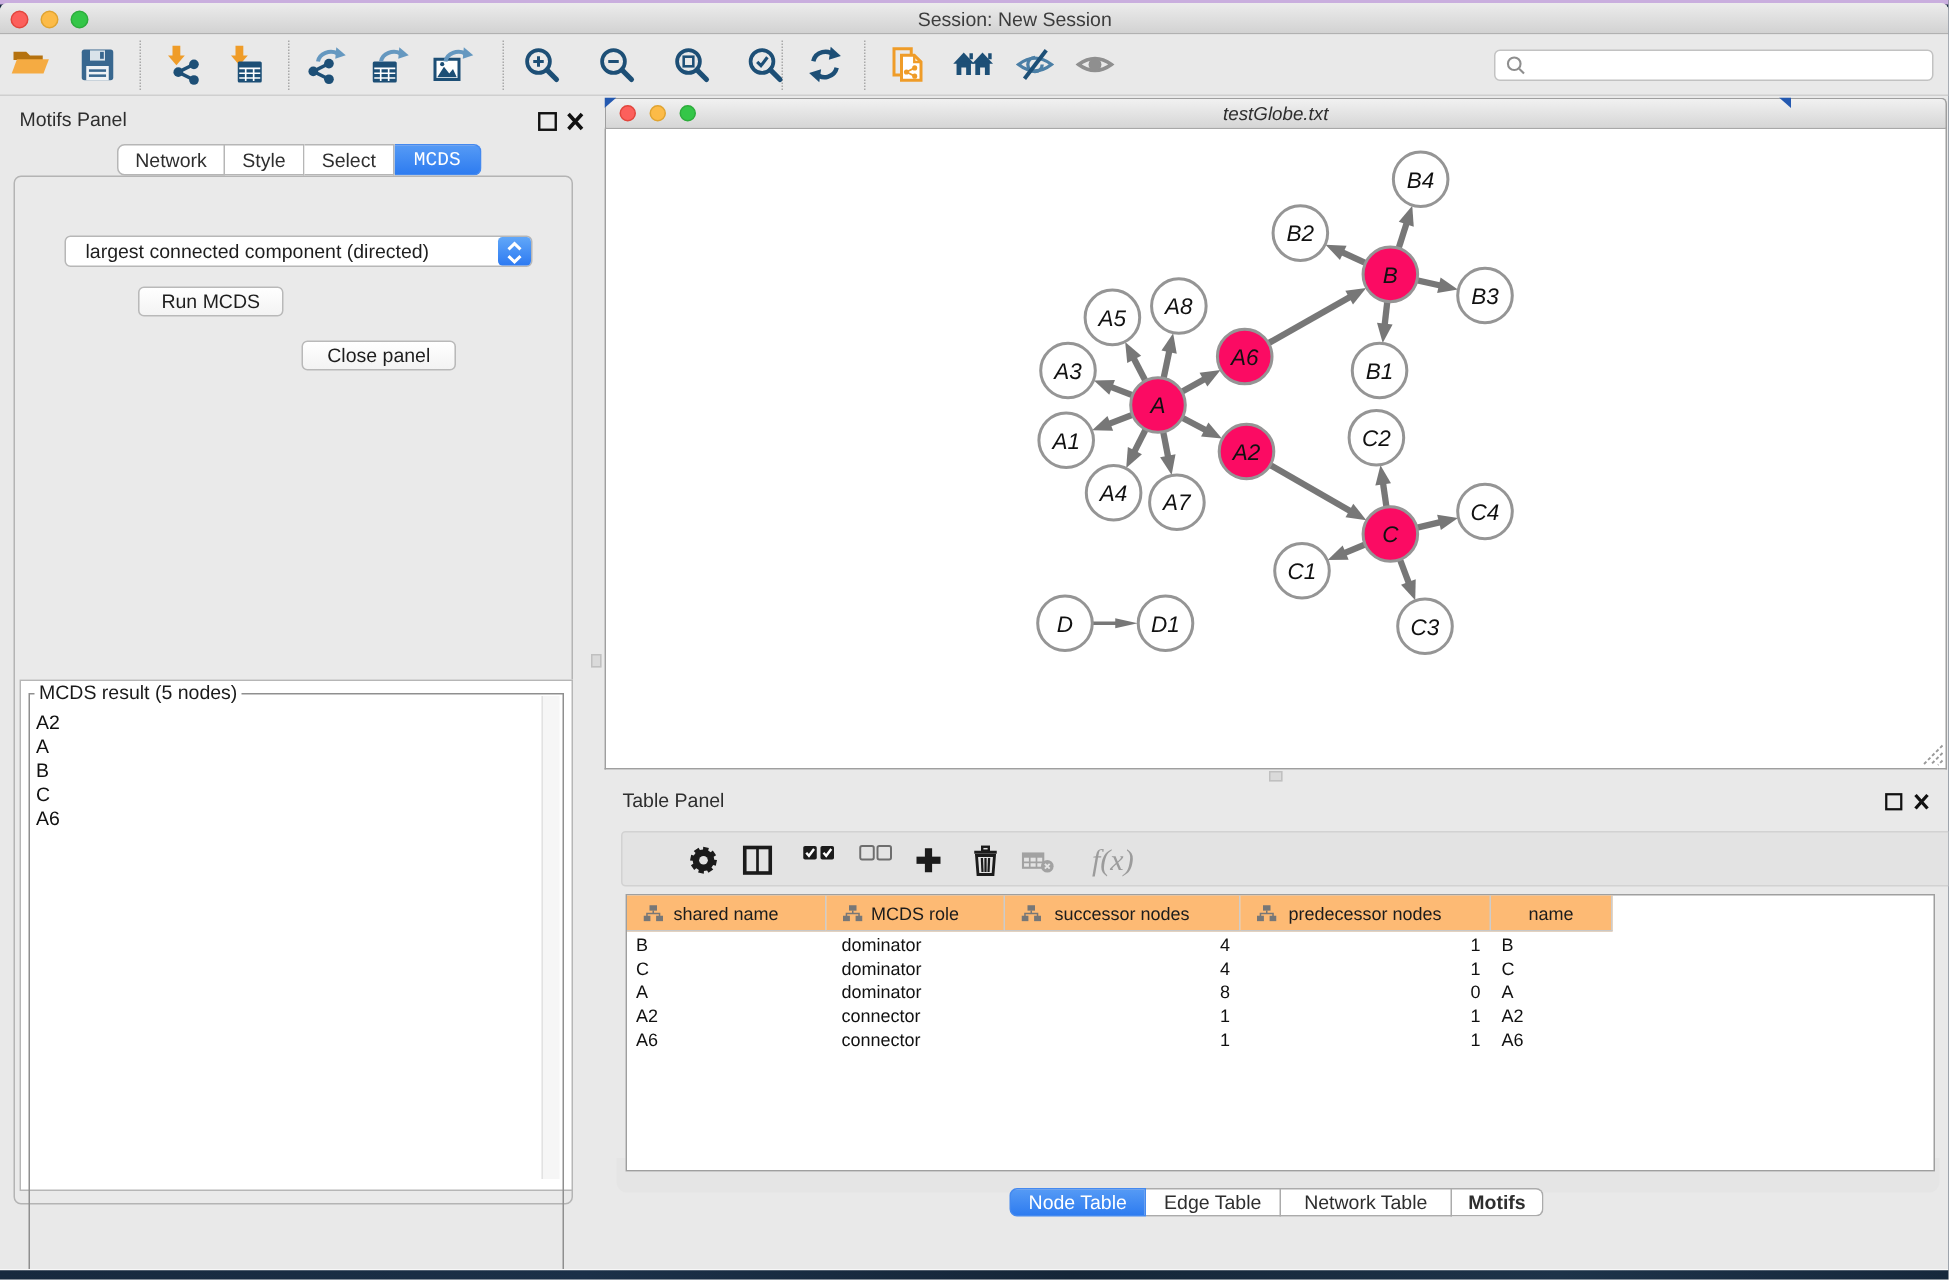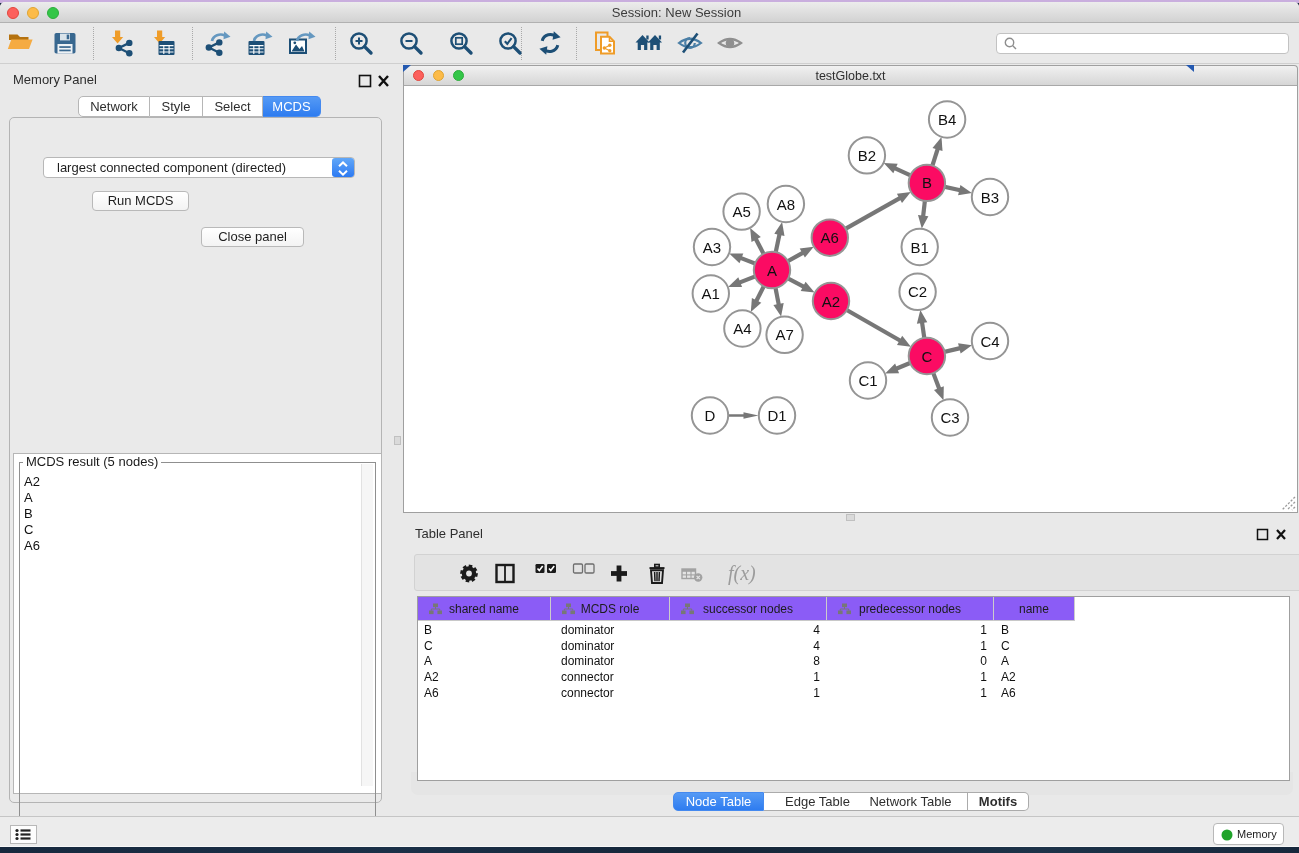--- a/index.html
+++ b/index.html
@@ -10,39 +10,39 @@
 .tl { position:absolute; top:5px; width:12px; height:12px; border-radius:50%; }
 #apptitle { position:absolute; top:3px; width:100%; text-align:center; font-size:13px; color:#3c3c3c;margin-left:27px; }
 #toolbar { position:absolute; left:0; top:21px; width:1299px; height:41px; background:#e9e9e9; border-bottom:1px solid #cfcfcf; }
 .sep { position:absolute; top:4px; height:33px; width:0; border-left:1px dotted #a9a9a9; }
 #search { position:absolute; left:996px; top:10px; width:293px; height:21px; background:#fff; border:1px solid #c2c2c2; border-radius:4px; }
 
 #cp-title { position:absolute; left:13px; top:70px; font-size:13px; color:#2e2e2e; }
 .winbtn { position:absolute; }
 #cp-pane { position:absolute; left:9px; top:115px; width:373px; height:686px; border:1px solid #b4b4b4; border-radius:5px; background:#eaeaea; }
 .tab { position:absolute; top:94px; height:21px; border:1px solid #b6b6b6; background:#fff; font-size:13px; color:#2e2e2e; text-align:center; line-height:19px; }
-.tabsel { background:linear-gradient(#559af5,#2e7cf0); color:#fff; border-color:#4489ef; }
+.tabsel { background:linear-gradient(#559af5,#2e7cf0); color:#fff; border-color:#4489ef;font-family:Liberation Mono, monospace; }
 #optlabel { position:absolute; left:9px; top:134px; width:373px; text-align:center; font-size:13px; color:#2a2a2a; }
 #combo { position:absolute; left:43px; top:155px; width:312px; height:21px; background:#fff; border:1px solid #b7b7b7; border-radius:4px; font-size:13px; color:#1e1e1e; line-height:19px; padding-left:13px; }
 #combo-btn { position:absolute; right:0px; top:0px; width:22px; height:19px; border-radius:3px; background:linear-gradient(#61a7f8,#2d7af2); }
 .btn { position:absolute; top:189px; height:20px; background:linear-gradient(#ffffff,#f3f3f3); border:1px solid #b9b9b9; border-radius:4px; font-size:13px; color:#1e1e1e; text-align:center; line-height:18px; }
 #mcds-white { position:absolute; left:13px; top:451px; width:369px; height:341px; background:#fff; border:1px solid #b6b6b6; }
 #mcds-field { position:absolute; left:5px; top:8px; width:357px; height:399px; border:1px solid #8f8f8f; }
 #mcds-legend { position:absolute; left:3px; top:-9px; background:#fff; padding:0 3px; font-size:13px; color:#1a1a1a; }
 #mcds-scroll { position:absolute; right:2px; top:1px; width:12px; height:322px; background:#f6f6f6; border-left:1px solid #e2e2e2; }
 .mitem { position:absolute; left:4px; font-size:13px; color:#111; }
 
-#netwin { position:absolute; left:403px; top:63px; width:791px; height:448px; }
+#netwin { position:absolute; left:403px; top:63px; width:791px; height:448px;font-style:italic; }
 #net-title { position:absolute; left:0; top:0; width:895px; height:21px; background:linear-gradient(#f1f1f1,#d6d6d6); border:1px solid #9f9f9f; border-bottom:1px solid #a8a8a8; border-radius:4px 4px 0 0; }
 #net-canvas { position:absolute; left:0; top:21px; width:895px; height:427px; background:#fff; border:1px solid #9f9f9f; border-top:none; }
 
 #tp-title { position:absolute; left:415px; top:524px; font-size:13px; color:#2e2e2e; }
 #tp-toolbar { position:absolute; left:414px; top:552px; width:1010px; height:37px; background:#e3e3e3; border:1px solid #d2d2d2; border-radius:3px;padding-left:32px; }
 #tp-table { position:absolute; left:417px; top:594px; width:873px; height:185px; background:#fff; border:1px solid #9f9f9f; }
-.hcell { position:absolute; top:0; height:24px; background:#8b5cf6; border-right:1px solid #cccccc; border-bottom:1px solid #c8c8c8; font-size:12px; color:#1c1c1c; text-align:center; line-height:24px; }
+.hcell { position:absolute; top:0; height:24px; background:#fdba74; border-right:1px solid #cccccc; border-bottom:1px solid #c8c8c8; font-size:12px; color:#1c1c1c; text-align:center; line-height:24px; }
 .trow { position:absolute; font-size:12px; color:#111; }
 .btab { position:absolute; top:790px; height:19px; border:1px solid #ababab; background:#fff; font-size:13px; color:#2e2e2e; text-align:center; line-height:17px; }
 .btabsel { background:linear-gradient(#559af5,#2e7cf0); color:#fff; border-color:#4489ef; }
 #statusbar { position:absolute; left:0; top:814px; width:1299px; height:31px; border-top:1px solid #c5c5c5; background:#ececec; }
 #memory { position:absolute; right:15px; top:6px; width:71px; height:22px; background:#fff; border:1px solid #b8b8b8; border-radius:4px; font-size:11px; color:#1c1c1c; }
 #listbtn { position:absolute; left:10px; top:8px; width:27px; height:19px; background:#fdfdfd; border:1px solid #b8b8b8; }
 </style></head><body>
 <div id="topstrip"></div>
 <div id="app">
 <div id="titlebar">
@@ -172,21 +172,21 @@
           <path d="M2 13 Q13 4.5 24 13 Q13 21.5 2 13 Z" fill="none" stroke="#4b7fa6" stroke-width="2.2"></path>
           <path d="M13 8.2 A 4.8 4.8 0 1 0 17.8 13" fill="none" stroke="#4b7fa6" stroke-width="2.2"></path>
           <line x1="20.5" y1="3.5" x2="6" y2="22.5" stroke="#1d4f76" stroke-width="2.6"></line>
         </g>
 <g transform="translate(717.0,7.0)">
           <path d="M2 13 Q13 5 24 13 Q13 21 2 13 Z" fill="none" stroke="#8f8f8f" stroke-width="2.3"></path>
           <circle cx="13" cy="13" r="4.3" fill="#8f8f8f"></circle>
         </g>
 </svg>
 </div>
-<div id="cp-title">Memory Panel</div>
+<div id="cp-title">Motifs Panel</div>
 <svg class="winbtn" width="32" height="14" style="left:358px;top:72px">
       <rect x="1.5" y="1.5" width="11" height="11" fill="none" stroke="#111" stroke-width="1.6"></rect>
       <path d="M21 2 L30 12 M30 2 L21 12" stroke="#111" stroke-width="2.4"></path>
     </svg>
 <div id="cp-pane"></div>
 <div class="tab" style="left:78px;width:72px;border-radius:5px 0 0 5px;">Network</div>
 <div class="tab" style="left:150px;width:53px;border-left:none;">Style</div>
 <div class="tab" style="left:203px;width:60px;border-left:none;">Select</div>
 <div class="tab tabsel" style="left:263px;width:58px;border-radius:0 5px 5px 0;border-left:none;">MCDS</div>
 <div id="combo">largest connected component (directed)<div id="combo-btn"><svg width="22" height="21" viewBox="0 0 22 21">
@@ -407,33 +407,15 @@
 <div class="trow" style="left:252px;width:150px;top:73.1px;text-align:right;">1</div>
 <div class="trow" style="left:409px;width:160px;top:73.1px;text-align:right;">1</div>
 <div class="trow" style="left:583px;top:73.1px;">A2</div>
 <div class="trow" style="left:6px;top:88.8px;">A6</div>
 <div class="trow" style="left:143px;top:88.8px;">connector</div>
 <div class="trow" style="left:252px;width:150px;top:88.8px;text-align:right;">1</div>
 <div class="trow" style="left:409px;width:160px;top:88.8px;text-align:right;">1</div>
 <div class="trow" style="left:583px;top:88.8px;">A6</div>
 </div>
 <div class="btab btabsel" style="left:673px;width:91px;border-radius:5px 0 0 5px;">Node Table</div>
-<div class="btab" style="left:764px;width:108px;border-left:none;">Edge Table</div>
+<div class="btab" style="left:764px;width:90px;border-left:none;">Edge Table</div>
 <div class="btab" style="left:854px;width:114px;border-left:none;">Network Table</div>
 <div class="btab" style="left:968px;width:61px;border-radius:0 5px 5px 0;border-left:none;font-weight:bold;">Motifs</div>
-<div id="statusbar">
-<div id="listbtn"><svg width="25" height="17" viewBox="0 0 25 17">
-          <g fill="#222">
-            <circle cx="6" cy="4.5" r="1.6"></circle>
-            <circle cx="6" cy="8.5" r="1.6"></circle>
-            <circle cx="6" cy="12.5" r="1.6"></circle>
-            <rect x="9.5" y="3.4" width="10" height="2.2"></rect>
-            <rect x="9.5" y="7.4" width="10" height="2.2"></rect>
-            <rect x="9.5" y="11.4" width="10" height="2.2"></rect>
-          </g>
-        </svg></div>
-<div id="memory">
-        <svg width="12" height="12" style="position:absolute;left:7px;top:5px">
-          <circle cx="6" cy="6" r="5.5" fill="#1fa32a"></circle>
-        </svg>
-        <div style="position:absolute;left:23px;top:4px;">Memory</div>
-      </div>
-</div>
 </div>
 </body></html>

